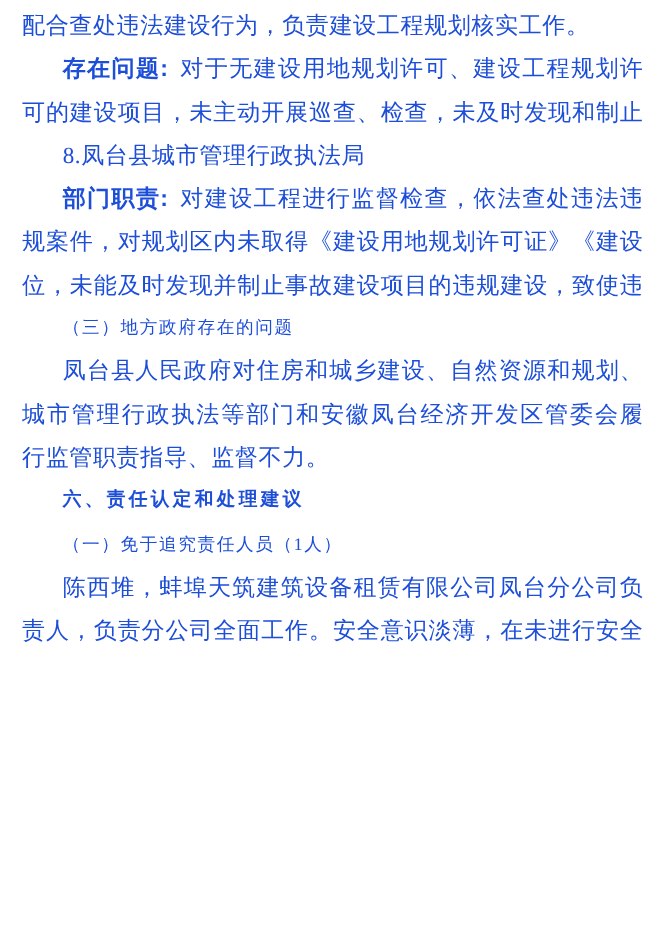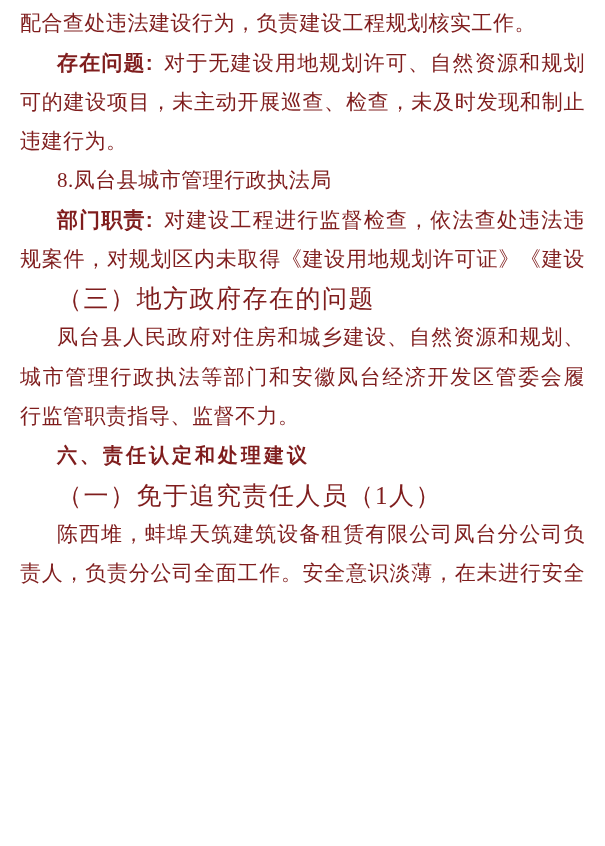--- a/index.html
+++ b/index.html
@@ -32,43 +32,43 @@
     text-align-last: justify;
     -moz-text-align-last: justify;
   }
   .lead-label {
     font-family: "Liberation Sans", "DejaVu Sans", sans-serif;
     font-weight: 700;
     margin-right: 10px;
     letter-spacing: 0.5px;
   }
   .line.hei {
-    font-family: Liberation Serif, serif;
+    font-family: Liberation Mono, monospace;
     font-weight: 700;
-    font-size: 20px;
+    font-size: 17px;
     letter-spacing: 3px;
   }
   .line.kai {
     font-family: "Liberation Serif", "DejaVu Serif", serif;
-    font-size: 25px;
+    font-size: 16px;
     letter-spacing: 1.5px;
   }
 </style>
 </head>
 <body>
 
 <div class="page">
-  <div class="doc" style="color: #7f1d1d;">
+  <div class="doc" style="color: #1d4ed8;">
       <div class="line body"><span>配合查处违法建设行为，负责建设工程规划核实工作。</span></div>
-      <div class="line body indent just"><span class="lead-label">存在问题:</span><span>对于无建设用地规划许可、自然资源和规划</span></div>
+      <div class="line body indent just"><span class="lead-label">存在问题:</span><span>对于无建设用地规划许可、建设工程规划许</span></div>
       <div class="line body just"><span>可的建设项目，未主动开展巡查、检查，未及时发现和制止</span></div>
-      <div class="line body"><span>违建行为。</span></div>
       <div class="line body indent"><span>8.凤台县城市管理行政执法局</span></div>
       <div class="line body indent just"><span class="lead-label">部门职责:</span><span>对建设工程进行监督检查，依法查处违法违</span></div>
       <div class="line body just"><span>规案件，对规划区内未取得《建设用地规划许可证》《建设</span></div>
+      <div class="line body just"><span>位，未能及时发现并制止事故建设项目的违规建设，致使违</span></div>
       <div class="line kai indent"><span>（三）地方政府存在的问题</span></div>
       <div class="line body indent just"><span>凤台县人民政府对住房和城乡建设、自然资源和规划、</span></div>
       <div class="line body just"><span>城市管理行政执法等部门和安徽凤台经济开发区管委会履</span></div>
       <div class="line body"><span>行监管职责指导、监督不力。</span></div>
       <div class="line hei indent"><span>六、责任认定和处理建议</span></div>
       <div class="line kai indent"><span>（一）免于追究责任人员（1人）</span></div>
       <div class="line body indent just"><span>陈西堆，蚌埠天筑建筑设备租赁有限公司凤台分公司负</span></div>
       <div class="line body just"><span>责人，负责分公司全面工作。安全意识淡薄，在未进行安全</span></div>
     </div>
 </div>

